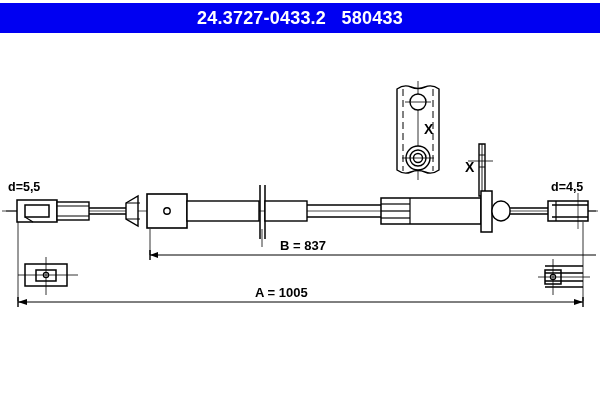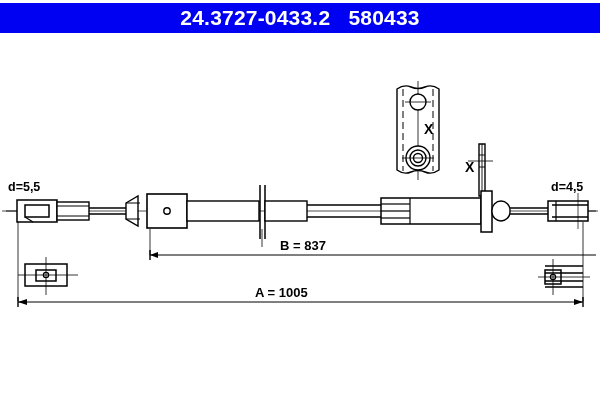--- a/index.html
+++ b/index.html
@@ -27,21 +27,21 @@
     height: 30px;
     background: #0000f2;
     display: flex;
     align-items: center;
     justify-content: center;
   }
   #header-title {
     color: #ffffff;
     font-family: "Liberation Sans", sans-serif;
     font-weight: bold;
-    font-size: 21px;
+    font-size: 18px;
     letter-spacing: 0.2px;
     white-space: pre;
   }
   #drawing-svg {
     position: absolute;
     left: 0;
     top: 33px;
     width: 600px;
     height: 367px;
     display: block;

